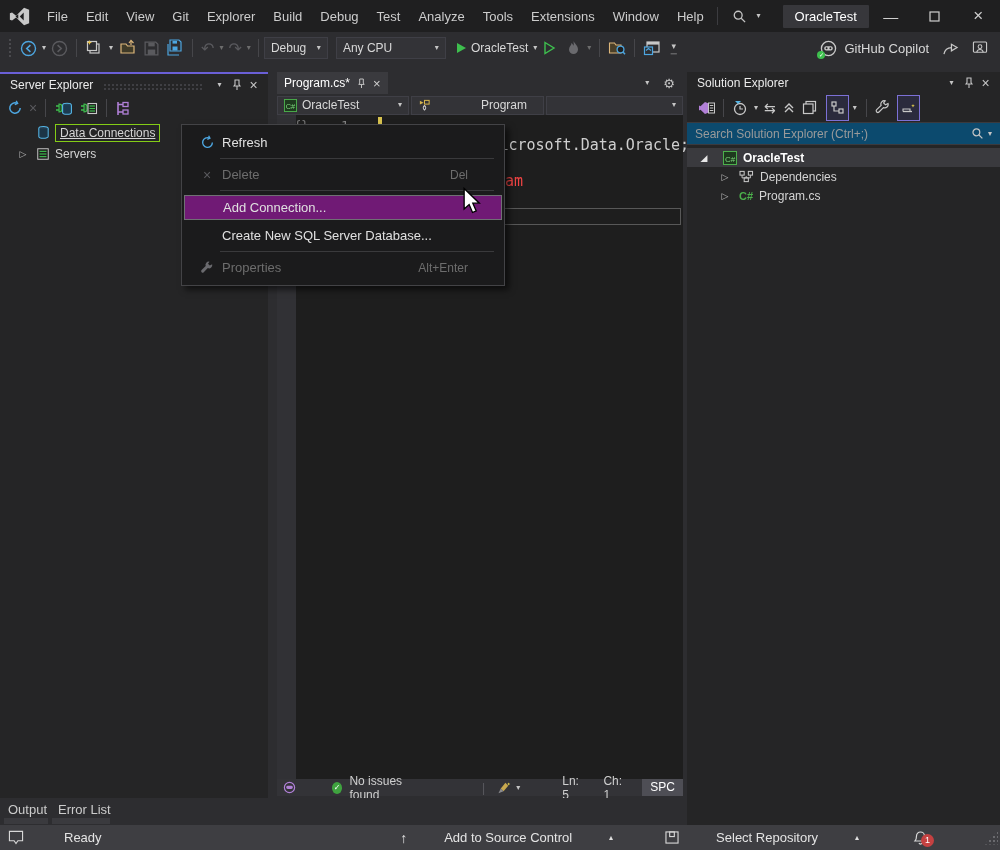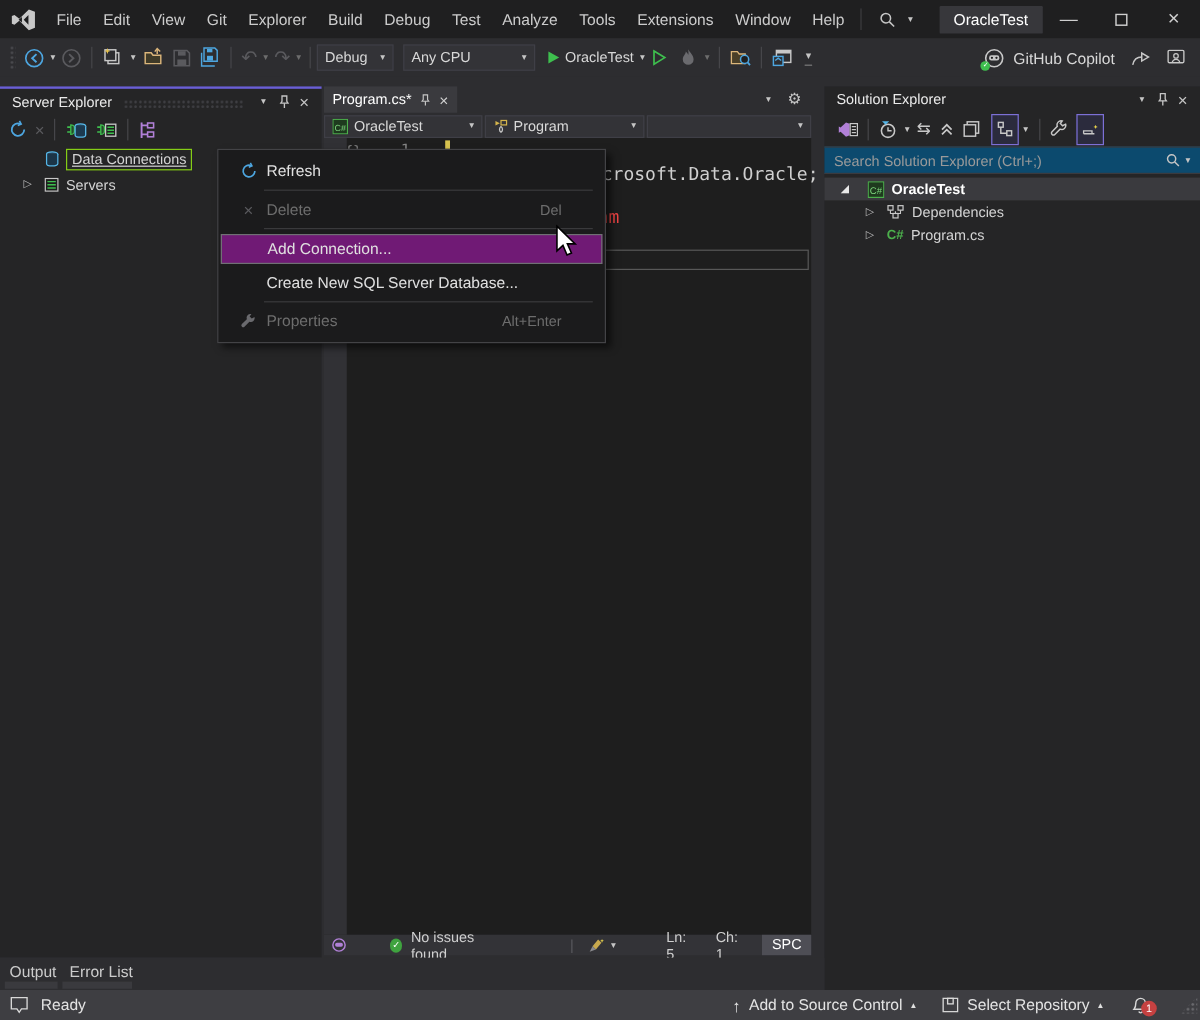--- a/index.html
+++ b/index.html
@@ -50,21 +50,21 @@
   
   #context-menu{left:181px;top:124px;width:324px;background:#1b1b1c;border:1px solid #434346;box-shadow:4px 4px 6px rgba(0,0,0,.55);z-index:40;padding:2px 0;box-sizing:border-box;}
   .cm-item{height:23px;display:flex;align-items:center;font-size:13px;color:#e0e0e0;position:relative;padding:0 10px 0 8px;margin:4px 2px;text-align:right;}
   .cm-icon{width:30px;display:flex;justify-content:center;align-items:center;}
   .cm-shortcut{margin-left:auto;margin-right:24px;color:#6d6d6d;font-size:12px;}
   .cm-sep{height:1px;background:#3a3a3c;margin:3px 10px 3px 38px;}
   .cm-disabled{color:#6d6d6d;}
   .cm-hl{background:#701a75;border:1px solid #707074;}
 
   
-  #statusbar{left:0;top:825px;width:1000px;height:25px;background:#3e3e42;display:flex;align-items:center;font-size:12px;color:#e4e4e4;}
+  #statusbar{left:0;top:825px;width:1000px;height:25px;background:#3e3e42;display:flex;align-items:center;font-size:12px;color:#e4e4e4;gap:30px;}
 
   .badge{position:absolute;width:13px;height:13px;border-radius:50%;background:#c54141;color:#fff;font-size:9px;display:flex;align-items:center;justify-content:center;}
   svg{display:block;}
 </style>
 </head>
 <body>
 
 <div id="titlebar" class="abs">
   <span style="margin:0 8px 0 9px;">
     <svg width="21" height="21" viewBox="0 0 24 24">
@@ -294,21 +294,21 @@
           <rect x="2" y="2" width="12" height="12" fill="#1e1e1e" stroke="#c8c8c8" stroke-width="1.1"></rect>
           <line x1="4" y1="5" x2="12" y2="5" stroke="#3ebf4e" stroke-width="1.3"></line>
           <line x1="4" y1="8" x2="12" y2="8" stroke="#3ebf4e" stroke-width="1.3"></line>
           <line x1="4" y1="11" x2="12" y2="11" stroke="#3ebf4e" stroke-width="1.3"></line>
         </svg>
     </span>
     <span>Servers</span>
   </div>
 </div>
 
-<div class="abs" style="left:270px;top:72px;width:406px;height:724px;">
+<div class="abs" style="left:277px;top:72px;width:406px;height:724px;">
 
   <div class="row" style="height:22px;">
     <div id="editor-tab">
       <span>Program.cs*</span>
       <span>
         <svg width="9" height="11" viewBox="0 0 10 12">
             <path d="M3 1h4v4.5l1 1.5H2l1-1.5z" fill="none" stroke="#c5c5c5" stroke-width="1.1"></path>
             <line x1="5" y1="7" x2="5" y2="11" stroke="#c5c5c5" stroke-width="1.1"></line>
           </svg>
       </span>
@@ -323,21 +323,21 @@
     <div class="crumb" style="width:132px;">
       <span style="margin-right:5px;">
         <svg width="13" height="13" viewBox="0 0 14 14">
             <rect x="0.5" y="0.5" width="13" height="13" fill="#1e3a1e" stroke="#4cb04c"></rect>
             <text x="7" y="10.5" font-size="8" fill="#7ed67e" text-anchor="middle" font-family="sans-serif">C#</text>
           </svg>
       </span>
       <span>OracleTest</span>
       <span class="caret" style="margin-left:auto;">▾</span>
     </div>
-    <div class="crumb" style="width:133px;">
+    <div class="crumb" style="width:133px;gap:46px;">
       <span style="margin-right:4px;">
         <svg width="13" height="13" viewBox="0 0 14 14">
             <path d="M2 2l4 2-4 2z" fill="#d4b44c"></path>
             <rect x="7" y="1.5" width="5" height="4" fill="none" stroke="#d4b44c" stroke-width="1.1"></rect>
             <path d="M7 12a3 3 0 0 1 0-5 3 3 0 0 1 0 5z" fill="none" stroke="#c8c8c8" stroke-width="1.1"></path>
           </svg>
       </span>
       <span>Program</span>
       <span class="caret" style="margin-left:auto;">▾</span>
     </div>

